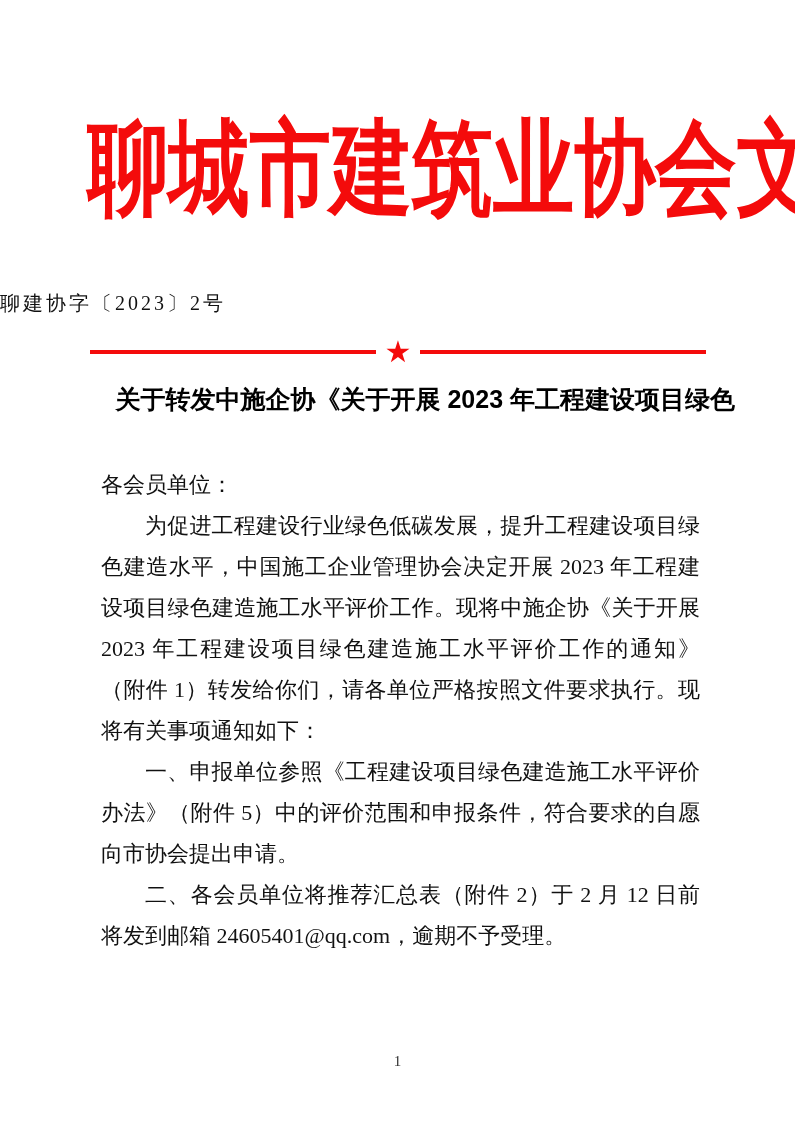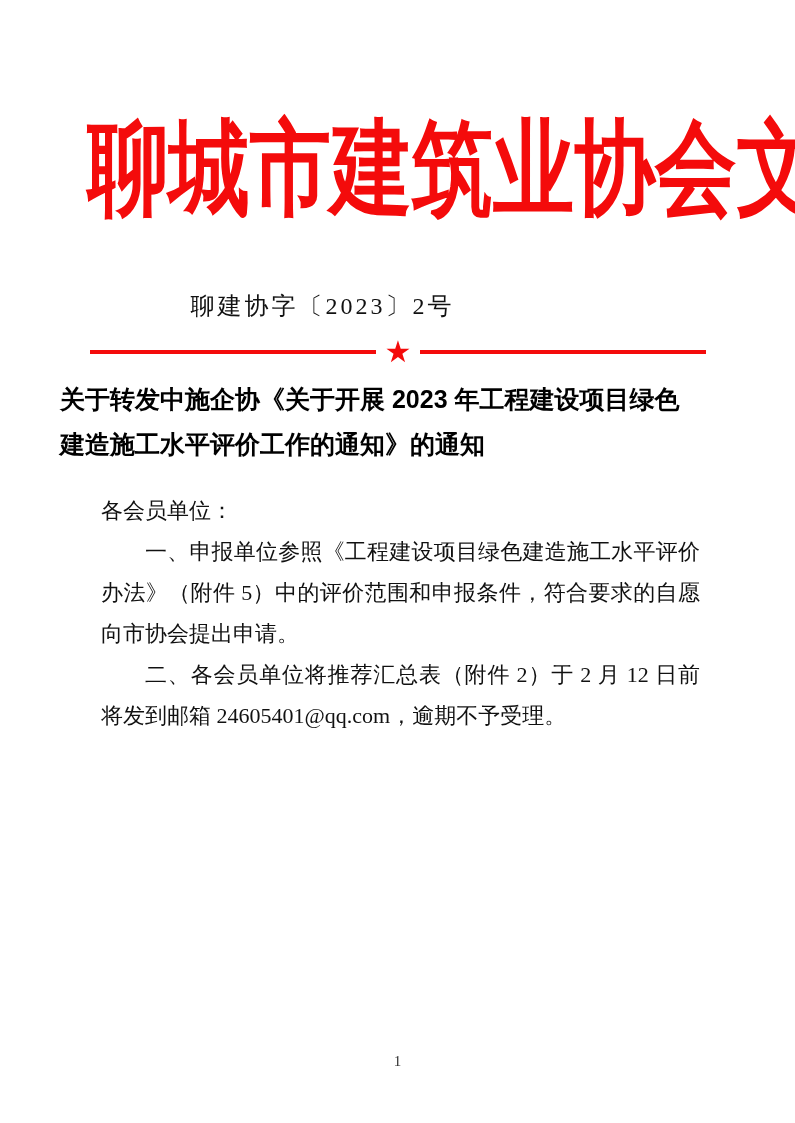--- a/index.html
+++ b/index.html
@@ -28,22 +28,22 @@
     color: var(--accent);
     white-space: nowrap;
     transform: scaleX(0.78);
     transform-origin: 50% 50%;
     letter-spacing: 0;
   }
   
   .doc-number {
     position: absolute;
     top: 290px; left: 0; width: 645px;
-    text-align: center;
-    font-size: 24px;
+    text-align: left;
+    font-size: 20px;
     letter-spacing: 3px;
     color: #111;
   }
   
   .divider {
     position: absolute;
     top: 333px; left: 90px; width: 616px; height: 38px;
     display: flex;
     align-items: center;
   }
@@ -57,32 +57,32 @@
     font-family: "DejaVu Sans", sans-serif;
     font-size: 30px;
     line-height: 1;
     margin: 0 9px;
   }
   
   .title {
     position: absolute;
     top: 377px; left: 60px; width: 675px;
     margin: 0;
-    text-align: left;
+    text-align: right;
     font-family: "Liberation Sans", sans-serif;
     font-weight: bold;
     font-size: 25px;
     line-height: 45px;
     color: #000;
   }
   .title span { display: block; }
   
   .body {
     position: absolute;
-    top: 490px; left: 101px; width: 599px;
+    top: 464px; left: 101px; width: 599px;
     font-size: 22px;
     line-height: 41px;
     text-align: justify;
     color: #111;
   }
   .body p { margin: 0; }
   .body .para { text-indent: 2em; }
   
   .page-number {
     position: absolute;
@@ -102,24 +102,24 @@
   <div class="doc-number">聊建协字〔2023〕2号</div>
 
   <div class="divider">
     <span class="line"></span>
     <span class="star">★</span>
     <span class="line"></span>
   </div>
 
   <h1 class="title">
     <span>关于转发中施企协《关于开展 2023 年工程建设项目绿色</span>
-    <span>建造施工水平评价工作的通知》的通知</span>
   </h1>
 
   <div class="body">
     <p class="salutation">各会员单位：</p>
+    <p class="para">为促进工程建设行业绿色低碳发展，提升工程建设项目绿色建造水平，中国施工企业管理协会决定开展 2023 年工程建设项目绿色建造施工水平评价工作。现将中施企协《关于开展 2023 年工程建设项目绿色建造施工水平评价工作的通知》（附件 1）转发给你们，请各单位严格按照文件要求执行。现将有关事项通知如下：</p>
     <p class="para">一、申报单位参照《工程建设项目绿色建造施工水平评价办法》（附件 5）中的评价范围和申报条件，符合要求的自愿向市协会提出申请。</p>
     <p class="para">二、各会员单位将推荐汇总表（附件 2）于 2 月 12 日前将发到邮箱 24605401@qq.com，逾期不予受理。</p>
   </div>
 
   <div class="page-number">1</div>
 
 </div>
 
 </body></html>

